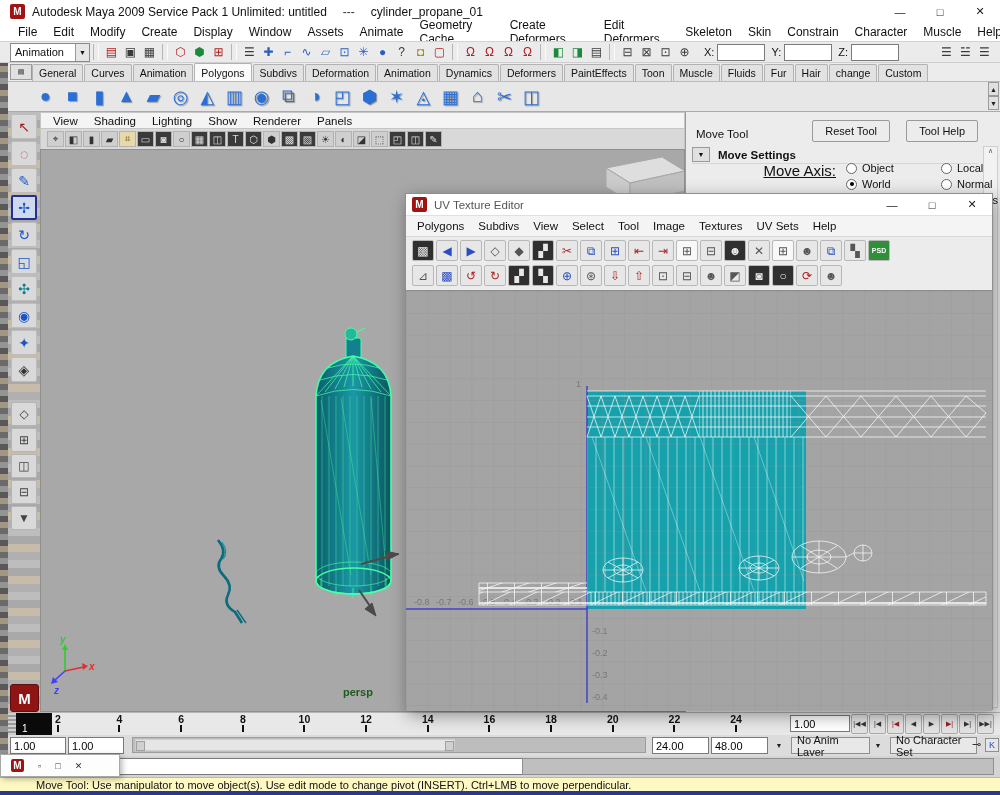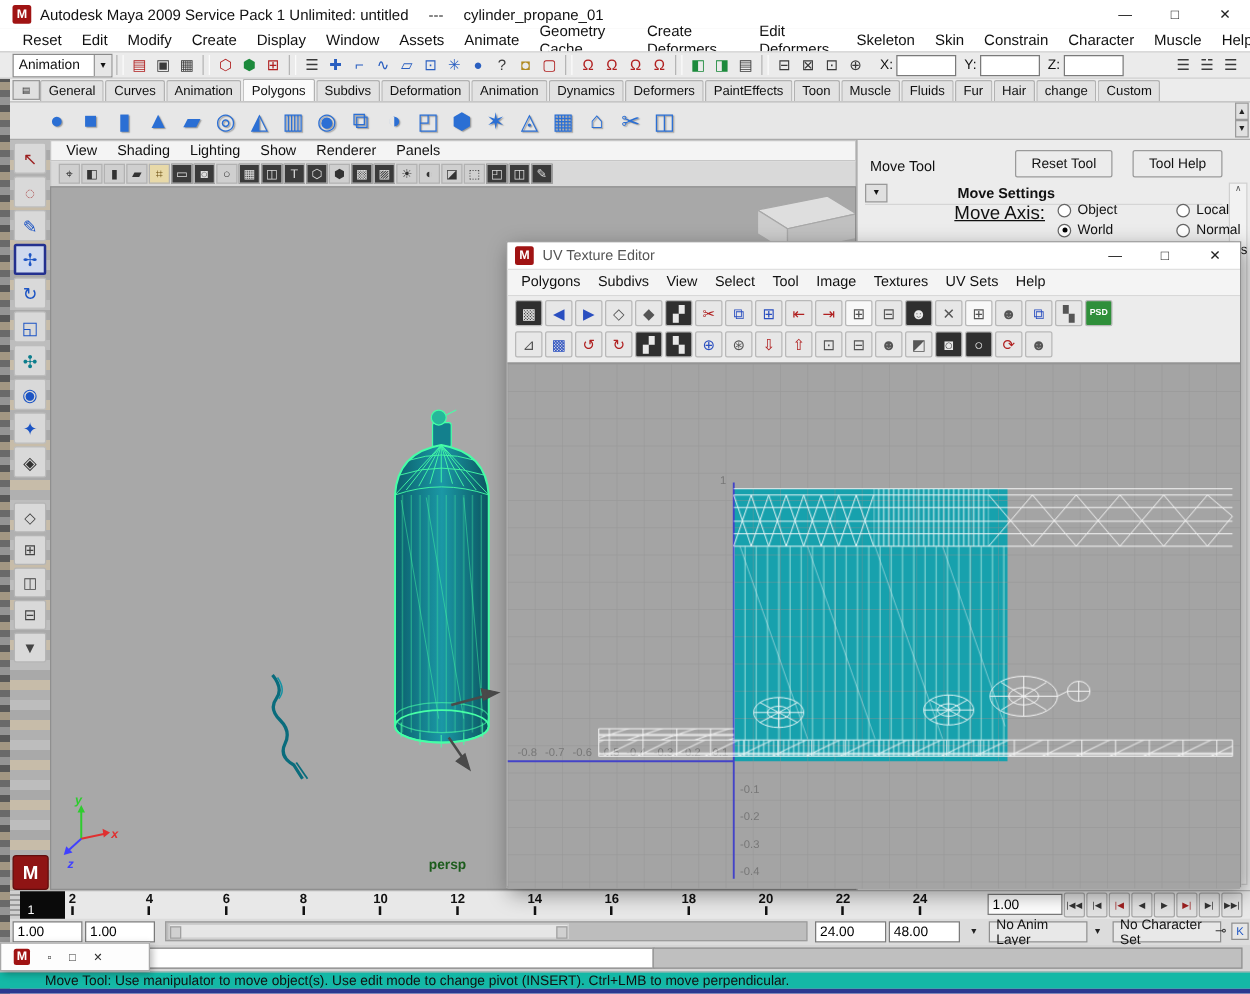--- a/index.html
+++ b/index.html
@@ -53,21 +53,21 @@
   #vpicons{left:40px;top:129px;width:645px;height:20px;background:#d9d9d9;border-left:1px solid #c6c6c6;border-right:1px solid #c6c6c6;display:flex;align-items:center;padding-left:6px;box-sizing:border-box;gap:1px;}
   .vpicon{width:17px;height:16px;font-size:10px;display:flex;align-items:center;justify-content:center;background:#cfcfcf;border:1px solid #b2b2b2;color:#333;box-sizing:border-box;}
   .vpicon.dark{background:#3a3a3a;color:#ddd;}
   .vpicon.amber{background:#e8d9a8;color:#6b4f10;}
   #vpcanvas{left:40px;top:149px;width:645px;height:563px;background:#a8a8a8;border:1px solid #8f8f8f;box-sizing:border-box;}
   #persp-label{left:343px;top:686px;font-weight:bold;color:#1c5c1c;font-size:11px;}
   
   #toolpanel{left:685px;top:112px;width:315px;height:600px;background:#ececec;border-left:1px solid #9a9a9a;box-sizing:border-box;z-index:5;}
   #toolpanel .hdr{position:absolute;left:10px;top:16px;font-size:11.5px;}
   .panel-btn{position:absolute;height:20px;padding:0 12px;background:#ececec;border:1px solid #9a9a9a;border-radius:2px;font-size:11px;display:flex;align-items:center;top:8px;}
-  .secbar{position:absolute;left:6px;top:34px;width:286px;height:17px;display:flex;align-items:center;border-bottom:1px solid #d5d5d5;gap:48px;}
+  .secbar{position:absolute;left:6px;top:34px;width:286px;height:17px;display:flex;align-items:center;border-bottom:1px solid #d5d5d5;}
   .secarrow{width:16px;height:13px;background:#e0e0e0;border:1px solid #999;font-size:7px;display:flex;align-items:center;justify-content:center;margin-right:8px;}
   .sectitle{font-weight:bold;font-size:11.5px;}
   .pscroll{position:absolute;right:2px;top:34px;width:13px;height:560px;background:#f2f2f2;border:1px solid #cfcfcf;font-size:7px;text-align:center;color:#555;}
   .axislabel{position:absolute;left:60px;top:50px;width:90px;text-align:right;font-size:15px;text-decoration:underline;}
   .optcol{position:absolute;top:48px;}
   .optcol.c1{left:160px;} .optcol.c2{left:255px;}
   .optrow{display:flex;align-items:center;height:16px;}
   .radio{width:9px;height:9px;border:1px solid #666;border-radius:50%;background:#fff;display:flex;align-items:center;justify-content:center;margin-right:5px;}
   .dot{width:0;height:0;} .dot.on{width:4px;height:4px;background:#000;border-radius:50%;}
   .optlabel{font-size:11px;white-space:nowrap;}
@@ -105,21 +105,21 @@
   .ddbtn{position:absolute;top:4px;width:18px;height:13px;font-size:7px;display:flex;align-items:center;justify-content:center;color:#222;}
   .sunken{position:absolute;top:2px;height:15px;background:#e8e8e8;border:1px solid #8f8f8f;font-size:11px;display:flex;align-items:center;padding-left:5px;box-sizing:content-box;}
   .keyico{position:absolute;top:3px;font-size:11px;color:#333;}
   #autokey{position:absolute;left:977px;top:3px;width:14px;height:14px;background:#e6e6e6;border:1px solid #8f8f8f;color:#1c54c4;font-size:9px;display:flex;align-items:center;justify-content:center;box-sizing:border-box;}
   
   #cmdrow{left:8px;top:756px;width:992px;height:21px;background:#d4d4d4;}
   #cmdinput{position:absolute;left:2px;top:2px;width:506px;}
   #cmdresult{position:absolute;left:514px;top:2px;width:470px;height:15px;background:#bfbfbf;border:1px solid #8f8f8f;}
   #miniwin{left:0;top:754px;width:120px;height:23px;background:#fdfdfd;border:1px solid #a8a8a8;box-shadow:2px 2px 6px rgba(0,0,0,.3);z-index:45;display:flex;align-items:center;box-sizing:border-box;}
   #miniwin .mb{margin-left:14px;font-size:9px;color:#333;}
-  #helpline{left:0;top:777px;width:1000px;height:14px;background:#14b8a6;border-top:1px solid #b8b8b8;display:flex;align-items:center;box-sizing:border-box;text-align:right;}
+  #helpline{left:0;top:777px;width:1000px;height:14px;background:#fef9c3;border-top:1px solid #b8b8b8;display:flex;align-items:center;box-sizing:border-box;text-align:right;}
   #helpline .txt{margin-left:36px;font-size:11px;}
   #bluebar{left:0;top:791px;width:1000px;height:4px;background:#2a3990;}
 </style>
 </head>
 <body>
 
 <div id="leftsliver" class="abs"></div>
 
 <div id="titlebar" class="abs">
   <span class="maya-ico" style="margin-left:10px">M</span>
@@ -128,21 +128,21 @@
   <span class="tdoc">cylinder_propane_01</span>
   <span class="winbtns">
     <span class="winbtn">—</span>
     <span class="winbtn">□</span>
     <span class="winbtn">✕</span>
   </span>
 </div>
 
 <div id="menubar" class="abs">
 
-<span class="menu-item">Reset</span>
+<span class="menu-item">File</span>
     <span class="menu-item">Edit</span>
     <span class="menu-item">Modify</span>
     <span class="menu-item">Create</span>
     <span class="menu-item">Display</span>
     <span class="menu-item">Window</span>
     <span class="menu-item">Assets</span>
     <span class="menu-item">Animate</span>
     <span class="menu-item">Geometry Cache</span>
     <span class="menu-item">Create Deformers</span>
     <span class="menu-item">Edit Deformers</span>

